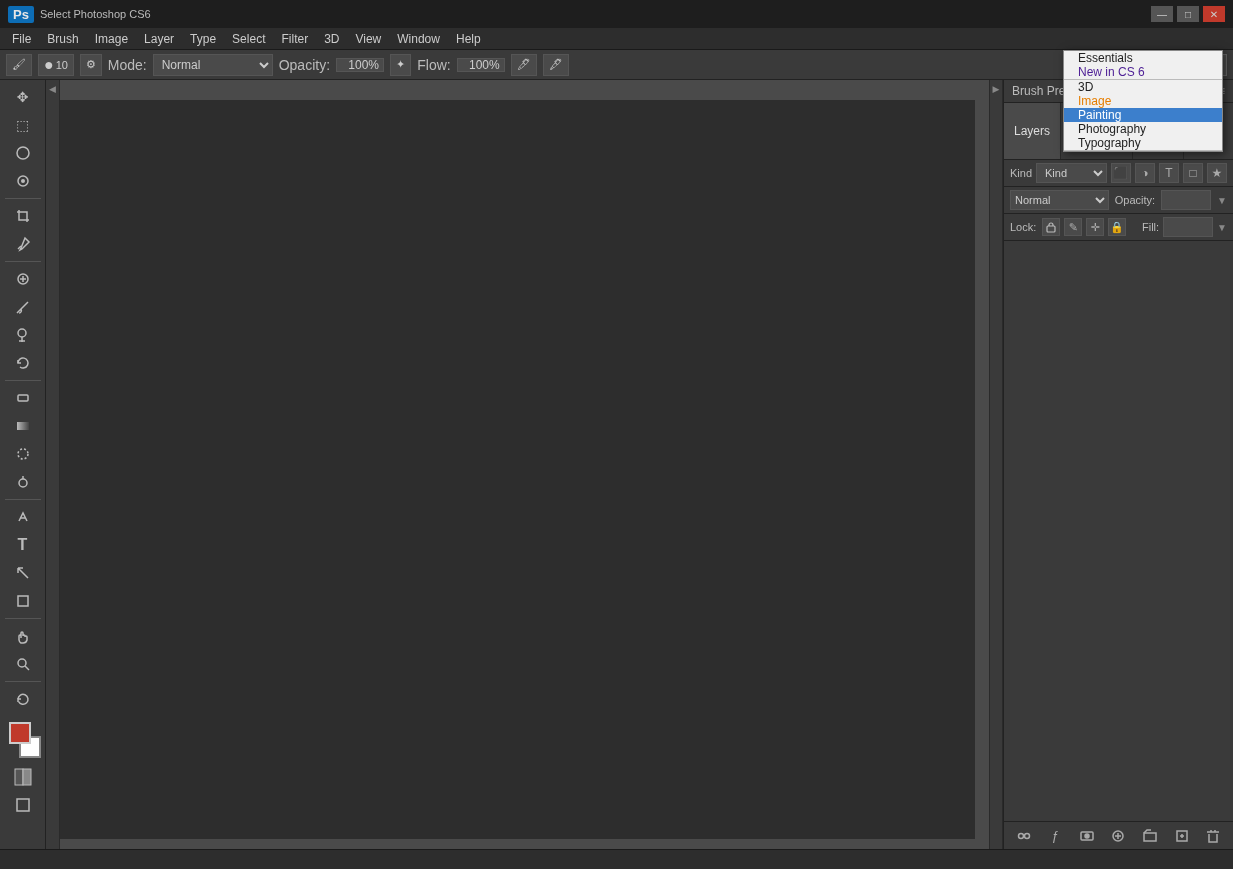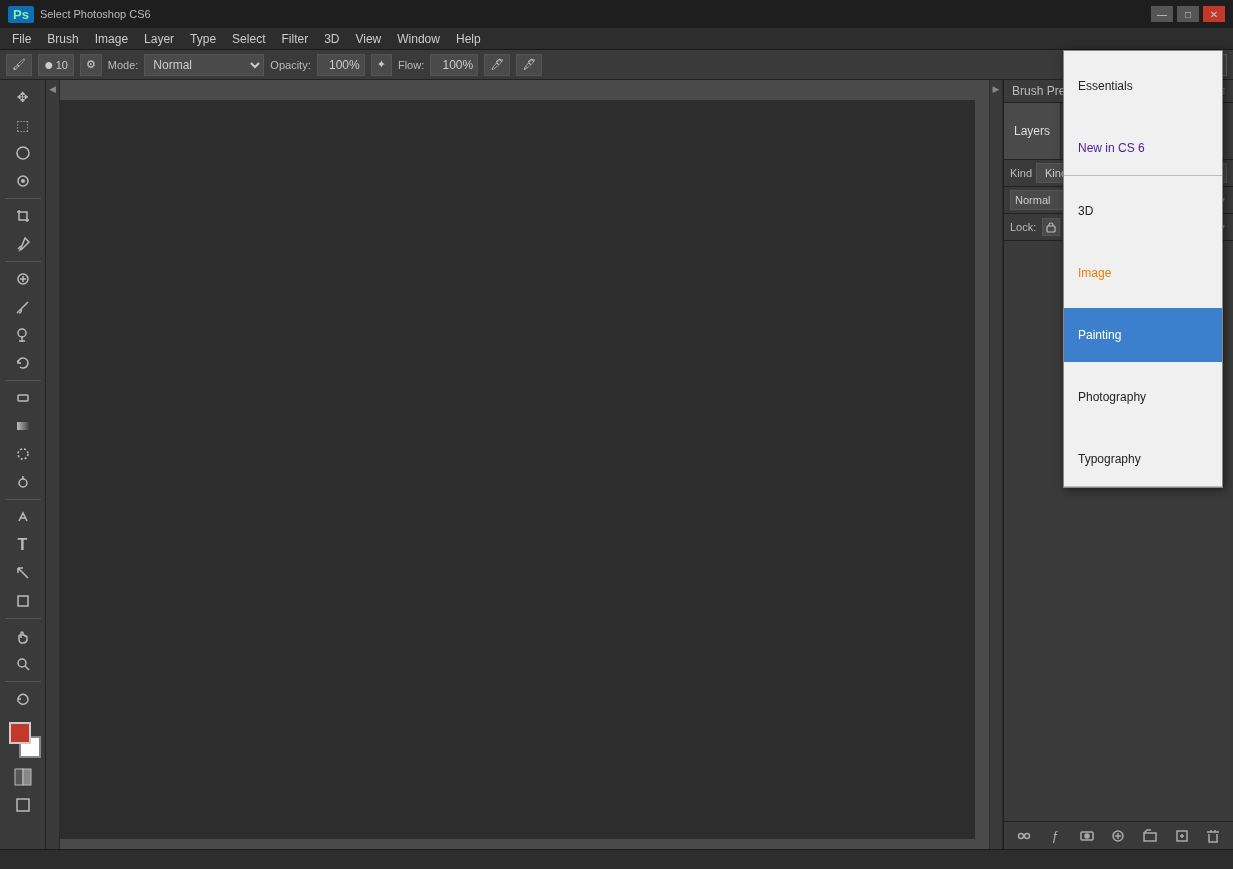--- a/index.html
+++ b/index.html
@@ -25,21 +25,21 @@
       color: #bbb;
     }
     #title-bar .title-left {
       display: flex;
       align-items: center;
       gap: 6px;
       font-size: 11px;
     }
     #title-bar .ps-logo {
       background: #0d6db5;
-      color: #86efac;
+      color: #e5e5e5;
       font-weight: bold;
       font-size: 13px;
       padding: 1px 5px;
       border-radius: 2px;
     }
     #title-bar .win-controls {
       display: flex;
       gap: 4px;
     }
     #title-bar .win-btn {
@@ -95,26 +95,26 @@
       gap: 2px;
     }
     .opt-select {
       background: #4a4a4a;
       border: 1px solid #555;
       color: #ccc;
       height: 22px;
       font-size: 12px;
       padding: 0 4px;
     }
-    .opt-label { color: #bbb; font-size: 11px; }
+    .opt-label { color: #bbb; font-size: 14px; }
     .opt-input {
       background: #4a4a4a;
       border: 1px solid #555;
       color: #ccc;
-      height: 22px;
+      height: 14px;
       width: 48px;
       font-size: 12px;
       padding: 0 4px;
       text-align: right;
     }
     .workspace-select {
       background: #4a4a4a;
       border: 1px solid #666;
       color: #ccc;
       height: 22px;
@@ -364,26 +364,25 @@
       width: 160px;
       background: #f0f0f0;
       border: 1px solid #888;
       z-index: 1000;
       box-shadow: 2px 2px 8px rgba(0,0,0,0.5);
     }
     .ws-section {
       border-bottom: 1px solid #bbb;
     }
     .ws-item {
-      padding: 20px 14px;
+      padding: 0 14px;
       color: #222;
       cursor: pointer;
       font-size: 12px;
       background: #f0f0f0;
-      margin-top: 8px;
     }
     .ws-item.selected {
       background: #3c7fcc;
       color: #fff;
     }
     .ws-item.orange { color: #4c1d95; }
 
     
     #status-bar {
       height: 20px;

